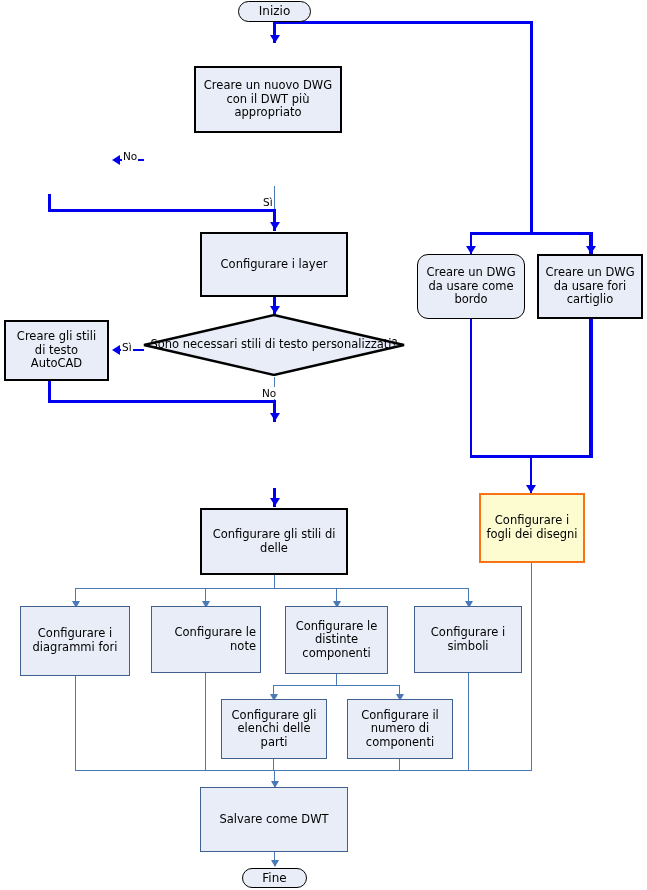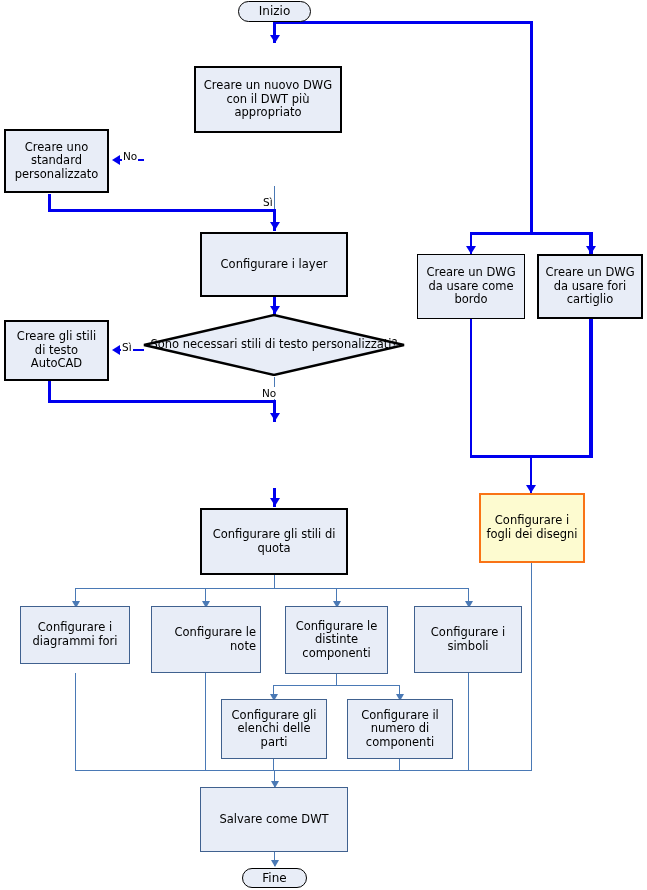--- a/index.html
+++ b/index.html
@@ -127,59 +127,56 @@
 
   <div class="node term" style="left:238px;top:1px;width:73px;height:21px;">
     <span>Inizio</span>
   </div>
 
   <div class="node proc" style="left:194px;top:42px;width:148px;height:67px;margin-top:24px;">
     <span>Creare un nuovo DWG con il DWT più appropriato</span>
   </div>
 
 
-  <div class="node proc" style="left:4px;top:129px;width:105px;height:64px;">
-    <span>Creare uno standard personalizzato</span>
-  </div>
 
   <div class="node proc" style="left:200px;top:232px;width:148px;height:65px;">
     <span>Configurare i layer</span>
   </div>
 
   <div class="decision" style="left:143px;top:314px;width:262px;height:62px;">
     <svg width="262" height="62" viewBox="0 0 262 62">
       <polygon points="131,1 261,31 131,61 1,31" fill="#e8edf7" stroke="#000000" stroke-width="2.4"></polygon>
     </svg>
     <div class="dlabel">
         <span>Sono necessari stili di testo personalizzati?</span>
       </div>
   </div>
 
   <div class="node proc" style="left:4px;top:320px;width:105px;height:61px;">
     <span>Creare gli stili di testo AutoCAD</span>
   </div>
 
 
   <div class="node proc" style="left:200px;top:508px;width:148px;height:67px;">
-    <span>Configurare gli stili di quota</span>
-  </div>
-
-  <div class="node proc-tb" style="left:417px;top:254px;width:108px;height:65px;">
+    <span>Configurare gli stili di delle</span>
+  </div>
+
+  <div class="node proc-tb" style="left:417px;top:254px;width:108px;height:65px;border-radius:11px;">
     <span>Creare un DWG da usare come bordo</span>
   </div>
 
   <div class="node proc" style="left:537px;top:254px;width:106px;height:65px;">
     <span>Creare un DWG da usare fori cartiglio</span>
   </div>
 
   <div class="node proc-yellow" style="left:479px;top:493px;width:106px;height:70px;">
     <span>Configurare i fogli dei disegni</span>
   </div>
 
-  <div class="node proc-thin" style="left:20px;top:606px;width:110px;height:58px;">
+  <div class="node proc-thin" style="left:20px;top:606px;width:110px;height:70px;">
     <span>Configurare i diagrammi fori</span>
   </div>
 
   <div class="node proc-thin" style="left:151px;top:606px;width:110px;height:67px;text-align:right;">
     <span>Configurare le note</span>
   </div>
 
   <div class="node proc-thin" style="left:285px;top:606px;width:103px;height:68px;">
     <span>Configurare le distinte componenti</span>
   </div>

